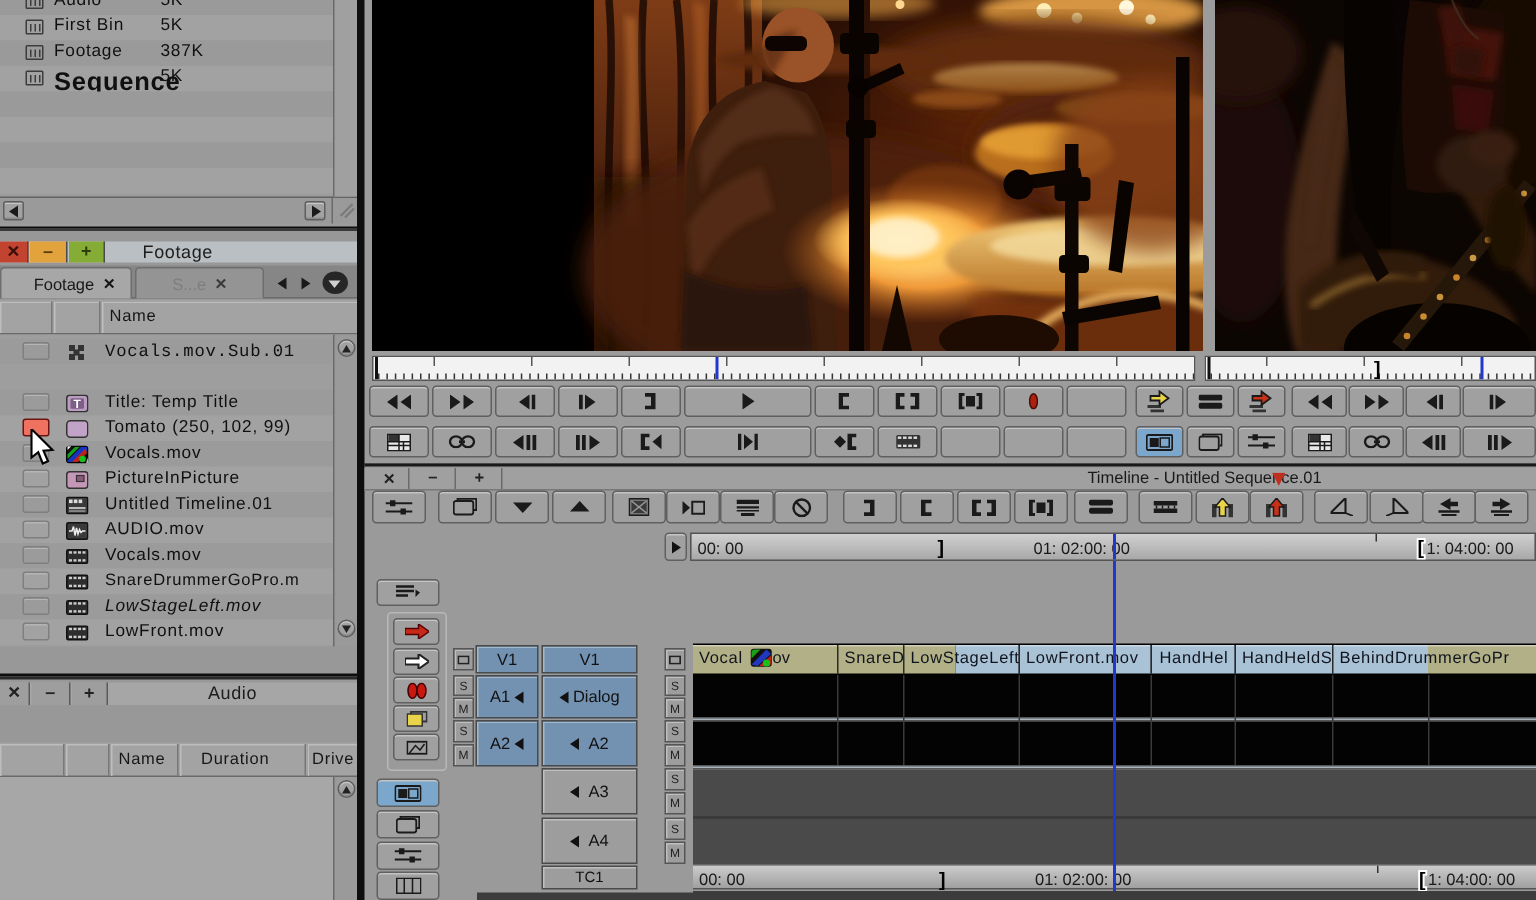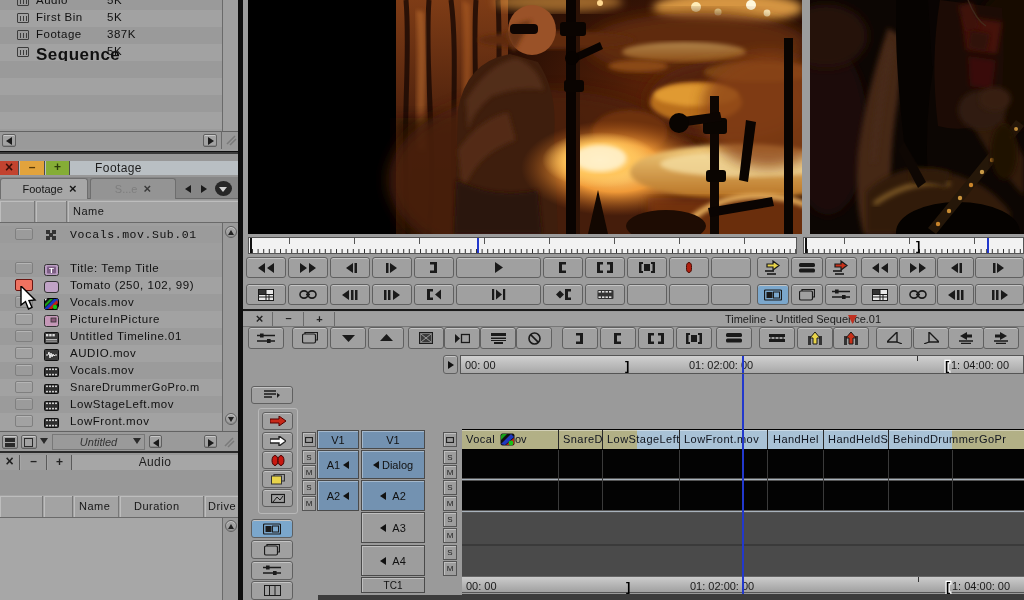--- a/index.html
+++ b/index.html
@@ -192,21 +192,21 @@
             <rect x="5" y="2.5" width="2" height="1.6" fill="#ccc"></rect>
             <rect x="8" y="2.5" width="2" height="1.6" fill="#ccc"></rect>
             <rect x="11" y="2.5" width="2" height="1.6" fill="#ccc"></rect>
             <rect x="2" y="7.8" width="2" height="1.6" fill="#ccc"></rect>
             <rect x="5" y="7.8" width="2" height="1.6" fill="#ccc"></rect>
             <rect x="8" y="7.8" width="2" height="1.6" fill="#ccc"></rect>
             <rect x="11" y="7.8" width="2" height="1.6" fill="#ccc"></rect>
           </svg></div>
         <div class="abs" style="left:70px;top:2px;font-size:11px;letter-spacing:0.55px;color:#101010;white-space:nowrap;">SnareDrummerGoPro.m</div>
       </div>
-      <div class="abs" style="left:0;top:173px;width:222px;height:17px;background:#9b9b9b;">
+      <div class="abs" style="left:0;top:173px;width:222px;height:17px;background:#9b9b9b;font-style:italic;">
         <div class="abs" style="left:15px;top:2px;width:18px;height:12px;border:1px solid #7f7f7f;border-radius:2px;box-shadow:0 1px 0 #b5b5b5 inset;"></div>
         <div class="abs" style="left:44px;top:2px;"><svg width="15" height="12" viewBox="0 0 15 12">
             <rect x="0.5" y="1.5" width="14" height="9" rx="1" fill="#2e2e2e" stroke="#111"></rect>
             <rect x="2" y="2.5" width="2" height="1.6" fill="#ccc"></rect>
             <rect x="5" y="2.5" width="2" height="1.6" fill="#ccc"></rect>
             <rect x="8" y="2.5" width="2" height="1.6" fill="#ccc"></rect>
             <rect x="11" y="2.5" width="2" height="1.6" fill="#ccc"></rect>
             <rect x="2" y="7.8" width="2" height="1.6" fill="#ccc"></rect>
             <rect x="5" y="7.8" width="2" height="1.6" fill="#ccc"></rect>
             <rect x="8" y="7.8" width="2" height="1.6" fill="#ccc"></rect>
@@ -231,39 +231,20 @@
       </div>
     </div>
 
   <div class="abs" style="left:222px;top:69px;width:16px;height:208px;background:#9a9a9a;border-left:1px solid #6a6a6a;">
     <div class="btn3d abs" style="left:2px;top:3px;width:12px;height:12px;border-radius:6px;"></div>
     <div class="abs" style="left:5px;top:7px;width:0;height:0;border-left:3px solid transparent;border-right:3px solid transparent;border-bottom:5px solid #222;"></div>
     <div class="btn3d abs" style="left:2px;top:190px;width:12px;height:12px;border-radius:6px;"></div>
     <div class="abs" style="left:5px;top:194px;width:0;height:0;border-left:3px solid transparent;border-right:3px solid transparent;border-top:5px solid #222;"></div>
   </div>
 
-  <div class="abs" style="left:0;top:277px;width:238px;height:20px;background:#9a9a9a;border-top:1px solid #636363;">
-    <div class="btn3d abs" style="left:2px;top:3px;width:16px;height:14px;border-radius:2px;">
-      <div class="abs" style="left:2px;top:2px;width:10px;height:4px;background:#2a2a2a;"></div>
-      <div class="abs" style="left:2px;top:7px;width:10px;height:4px;background:#2a2a2a;"></div>
-    </div>
-    <div class="btn3d abs" style="left:21px;top:3px;width:16px;height:14px;border-radius:2px;">
-      <div class="abs" style="left:2px;top:2px;width:9px;height:9px;border:1px solid #2a2a2a;"></div>
-    </div>
-    <div class="abs" style="left:40px;top:6px;width:0;height:0;border-left:4px solid transparent;border-right:4px solid transparent;border-top:6px solid #2a2a2a;"></div>
-    <div class="abs" style="left:52px;top:2px;width:93px;height:16px;border:1px solid #787878;font-size:11px;font-style:italic;color:#333;text-align:center;line-height:15px;">Untitled</div>
-    <div class="abs" style="left:133px;top:6px;width:0;height:0;border-left:4px solid transparent;border-right:4px solid transparent;border-top:6px solid #2a2a2a;"></div>
-    <div class="btn3d abs" style="left:149px;top:3px;width:13px;height:13px;border-radius:2px;"></div>
-    <div class="abs arrL" style="left:153px;top:7px;"></div>
-    <div class="btn3d abs" style="left:204px;top:3px;width:13px;height:13px;border-radius:2px;"></div>
-    <div class="abs arrR" style="left:208px;top:7px;"></div>
-    <svg class="abs" style="left:221px;top:2px;" width="16" height="16">
-        <path d="M4,12 L12,4 M7,13 L13,7" stroke="#7a7a7a" stroke-width="1.5"></path>
-      </svg>
-  </div>
 </div>
 
 <div class="abs" style="left:0;top:451px;width:238px;height:149px;background:#989898;border-top:2px solid #2a2a2a;">
   <div class="abs" style="left:0;top:2px;width:238px;height:15px;background:#a6a6a6;">
     <div class="abs" style="left:0;top:0;width:20px;height:15px;background:#9e9e9e;border-right:1px solid #5a5a5a;color:#222;font-weight:bold;font-size:14px;text-align:center;line-height:13px;">×</div>
     <div class="abs" style="left:21px;top:0;width:26px;height:15px;background:#9e9e9e;border-right:1px solid #5a5a5a;color:#222;font-weight:bold;font-size:12px;text-align:center;line-height:13px;">–</div>
     <div class="abs" style="left:48px;top:0;width:24px;height:15px;background:#9e9e9e;border-right:1px solid #5a5a5a;color:#222;font-weight:bold;font-size:12px;text-align:center;line-height:14px;">+</div>
     <div class="abs" style="left:72px;top:0;width:166px;height:15px;font-size:12px;letter-spacing:0.4px;color:#1d1d1d;text-align:center;line-height:15px;">Audio</div>
   </div>
   <div class="abs" style="left:0;top:42px;width:238px;height:23px;background:#a3a3a3;border-bottom:1px solid #6a6a6a;">

